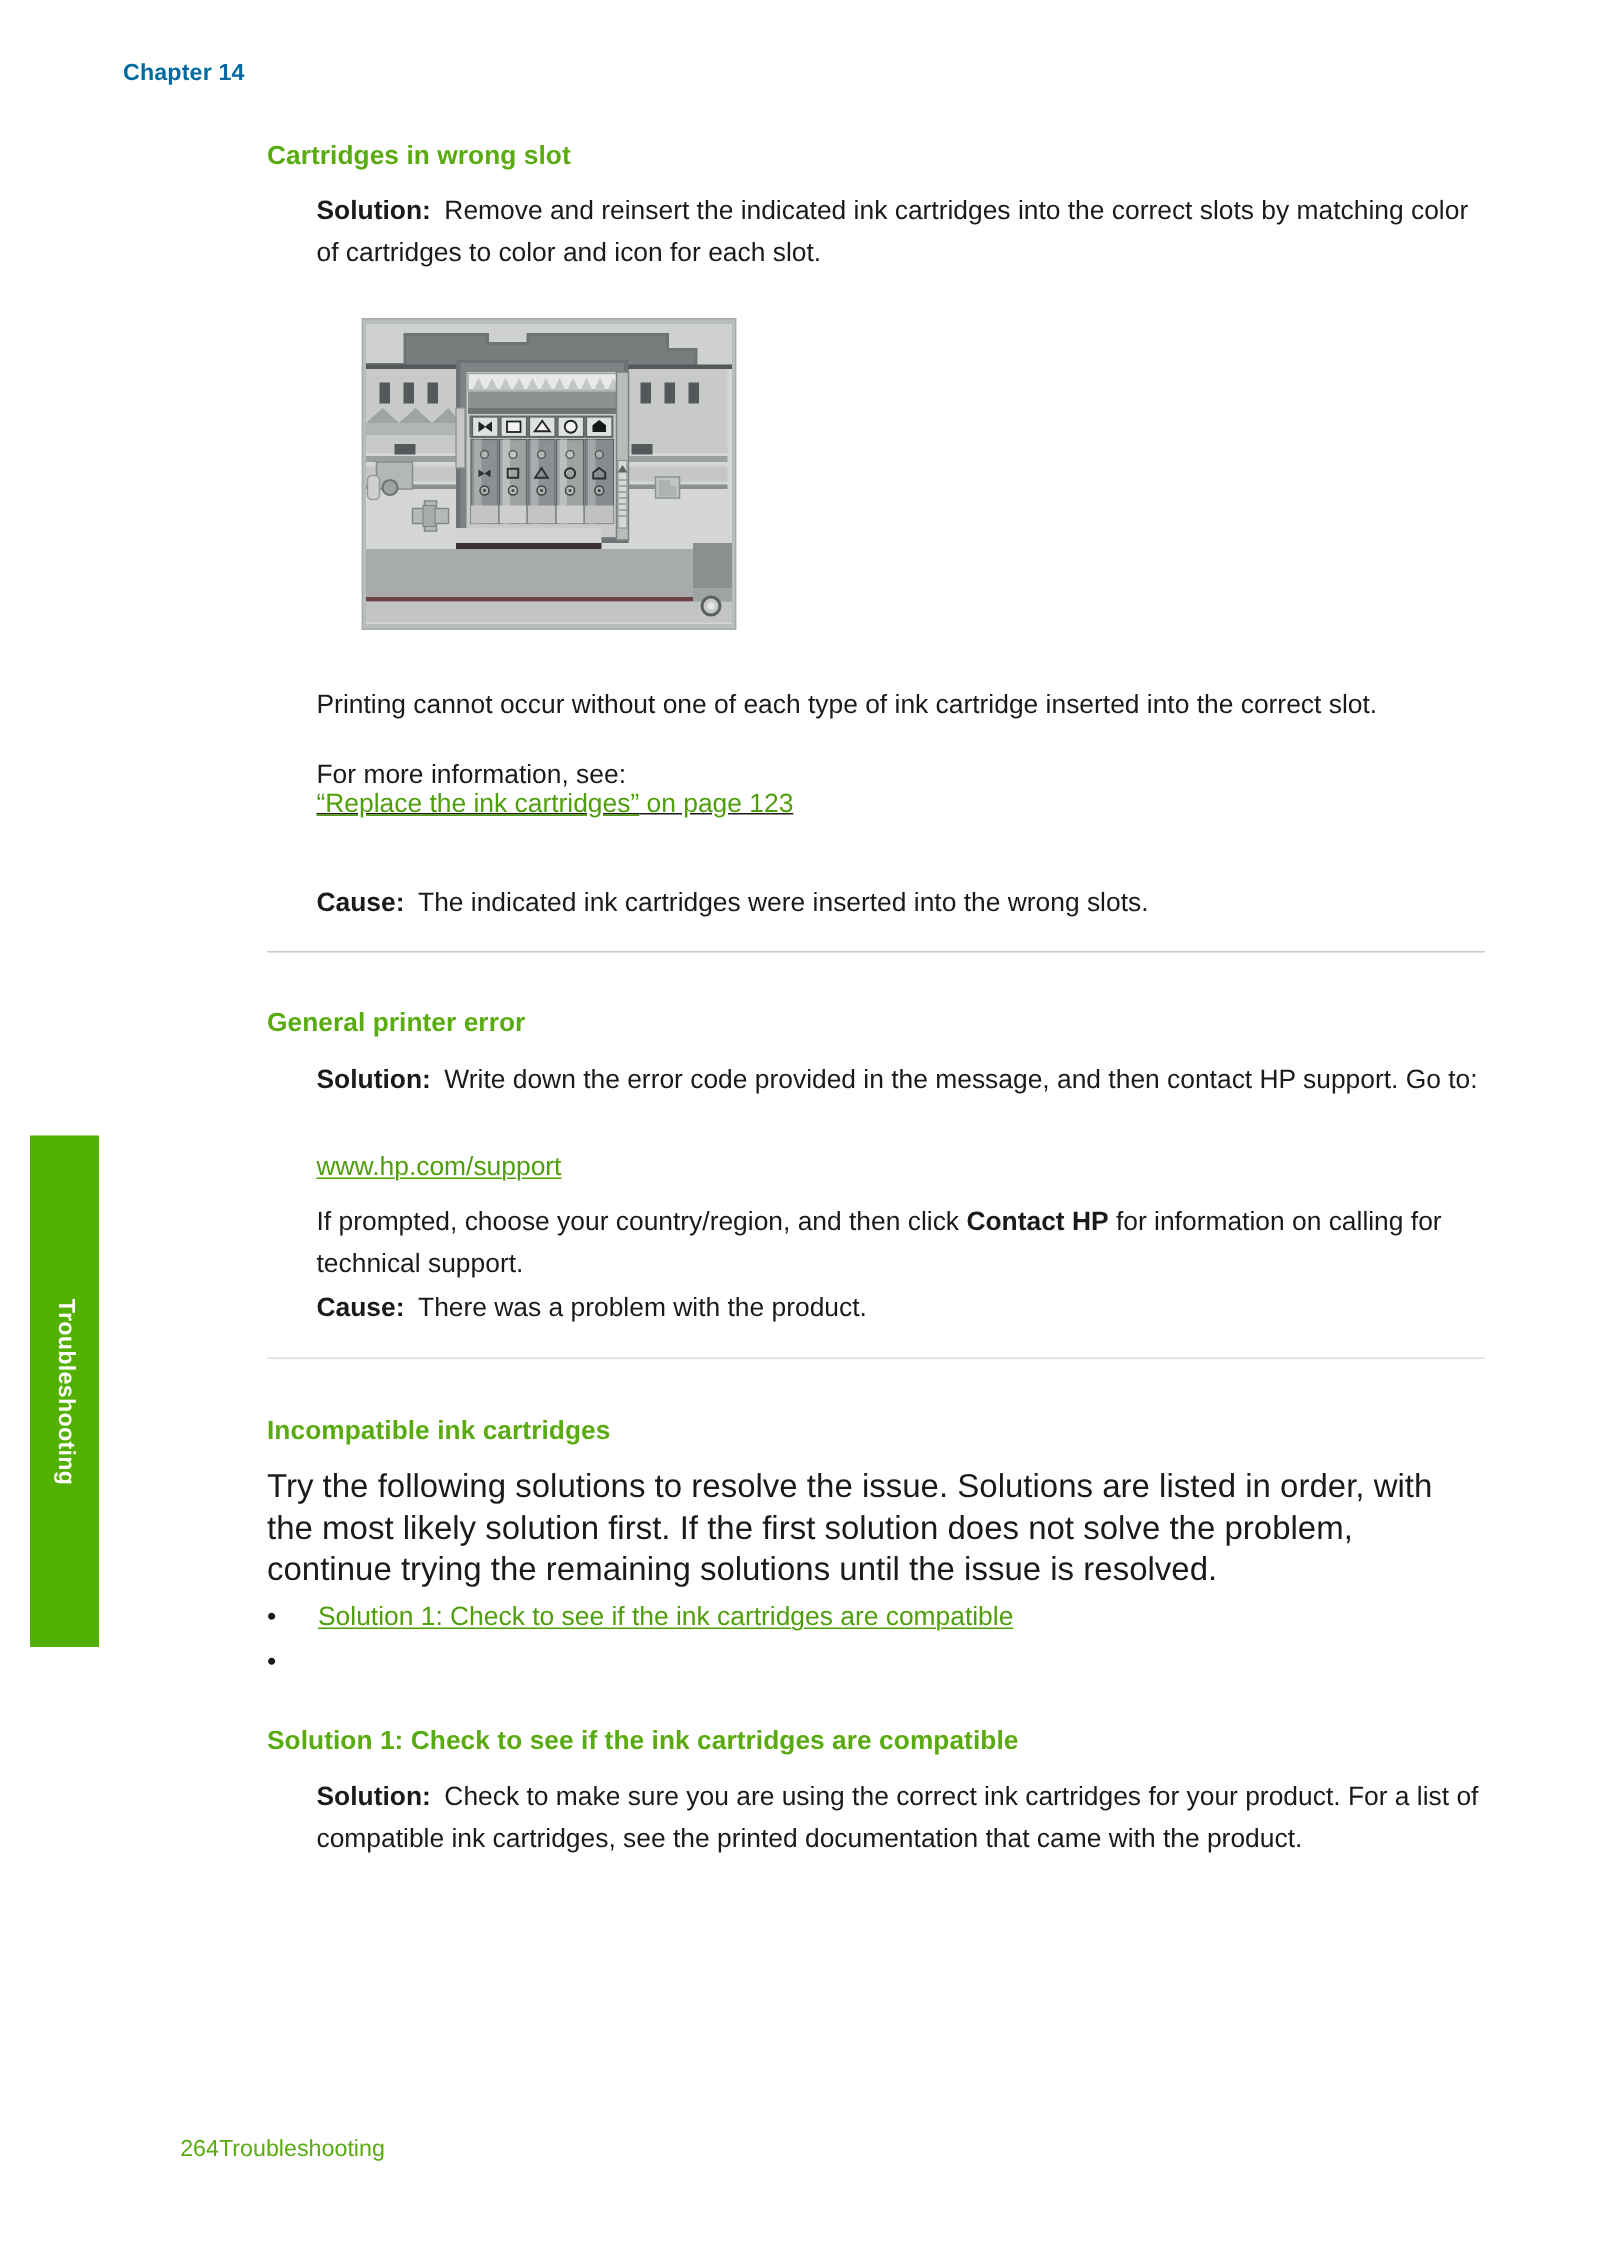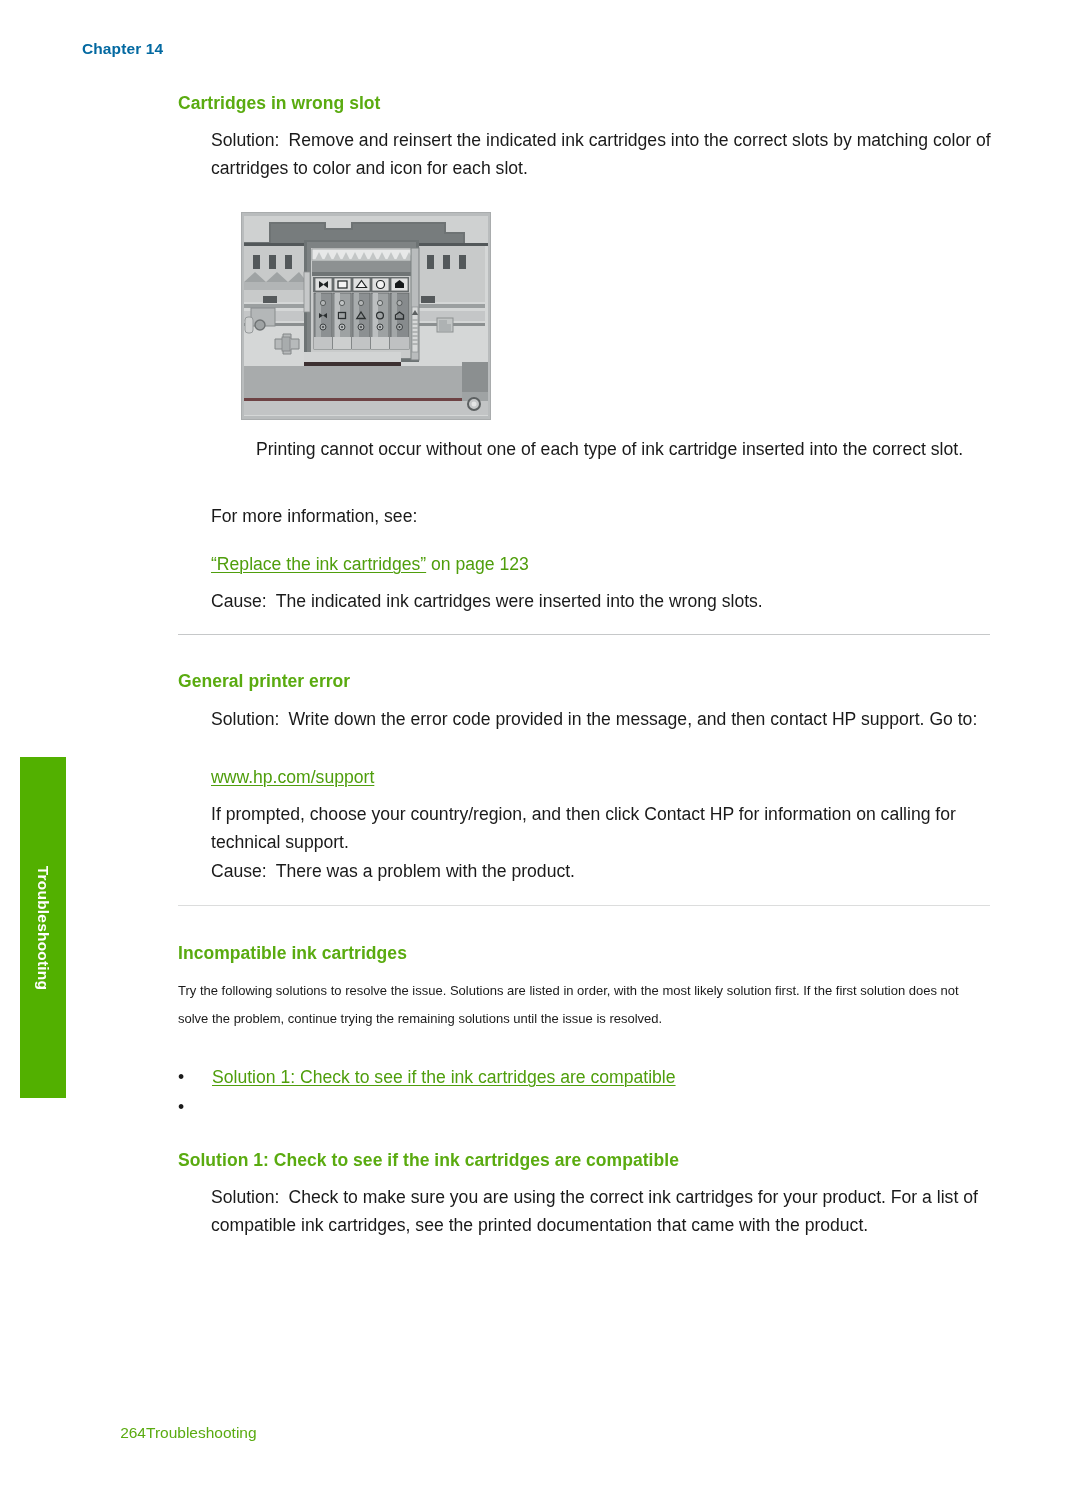--- a/index.html
+++ b/index.html
@@ -86,27 +86,27 @@
     width: 780px;
     font-size: 17.6px;
     line-height: 27.5px;
     color: #1a1a1a;
     text-align: left;
   }
   .para-wide {
     position: absolute;
     left: 178px;
     width: 812px;
-    font-size: 13px;
+    font-size: 22px;
     line-height: 27.5px;
     color: #1a1a1a;
   }
 
   .lbl {
-    font-weight: normal;
+    font-weight: bold;
     margin-top: 12px;
   }
   .gap {
     display: inline-block;
     width: 9px;
   }
 
   .link {
     color: #4f9e0c;
     text-decoration: underline;
@@ -348,25 +348,25 @@
         <rect x="3" y="186" width="218" height="3" fill="#6d4244"></rect>
         <rect x="3" y="189" width="244" height="14" fill="#c2c4c5"></rect>
 
         <circle cx="233" cy="192" r="6" fill="#c6c8c9" stroke="#5c6061" stroke-width="2"></circle>
         <circle cx="233" cy="192" r="2.5" fill="#e4e5e5"></circle>
 
         <rect x="0.5" y="0.5" width="249" height="207" fill="none" stroke="#a9acad" stroke-width="1"></rect>
       </svg>
     </div>
 
-    <div class="para" style="top:436px;margin-left:45px;">Printing cannot occur without one of each type of ink cartridge inserted into the correct slot.</div>
+    <div class="para" style="top:456px;">Printing cannot occur without one of each type of ink cartridge inserted into the correct slot.</div>
 
     <div class="para" style="top:503px;">For more information, see:</div>
 
-    <div class="para" style="top:551px;">
+    <div class="para" style="top:522px;text-decoration:underline;">
       <span class="link">“Replace the ink cartridges”</span><span class="link-plain"> on page 123</span>
     </div>
 
     <div class="para" style="top:588px;">
       <span class="lbl">Cause:</span><span class="gap"></span><span>The indicated ink cartridges were inserted into the wrong slots.</span>
     </div>
 
     <div class="rule" style="top:634px;"></div>
 
     <div class="h2" style="top:671px;">General printer error</div>

